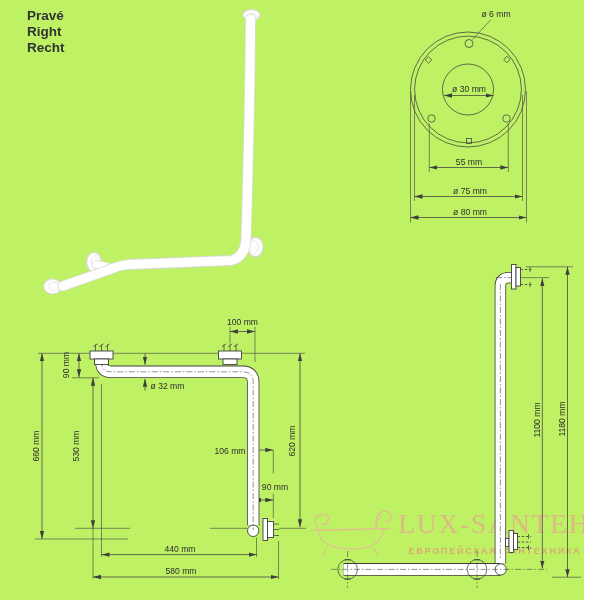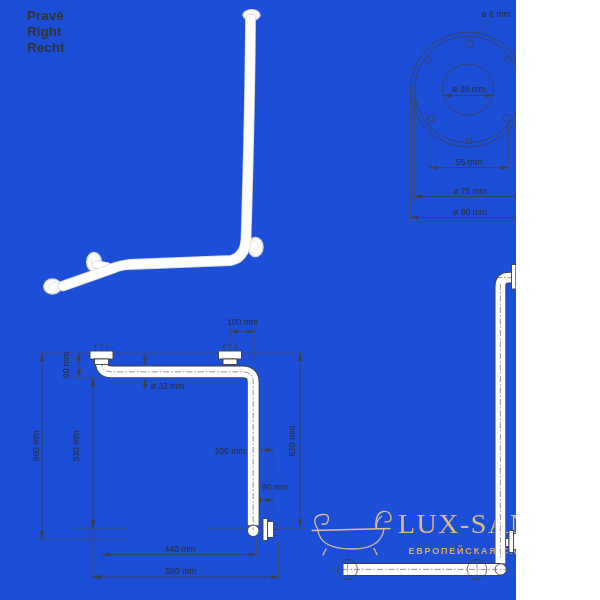--- a/index.html
+++ b/index.html
@@ -1,16 +1,16 @@
 <!DOCTYPE html>
 <html><head>
 <meta charset="utf-8">
 <style>
   html,body{margin:0;padding:0;background:#fff;}
-  .stage{position:relative;width:516px;height:600px;background:#1d4ed8;overflow:hidden;
+  .stage{position:relative;width:584px;height:600px;background:#bef264;overflow:hidden;
          font-family:"Liberation Sans",sans-serif;}
   svg{position:absolute;left:0;top:0;}
   
   .ln{stroke:#3f3f3f;stroke-width:.75;fill:none;}
   .thin{stroke:#4a4a4a;stroke-width:.65;fill:none;}
   .dim{stroke:#3f3f3f;stroke-width:.75;fill:none;marker-start:url(#arr);marker-end:url(#arr);}
   .arr1{stroke:#3f3f3f;stroke-width:.75;fill:none;marker-end:url(#arr);}
   .cl{stroke:#4a4a4a;stroke-width:.6;fill:none;stroke-dasharray:6 2 1.5 2;}
   .bolt{stroke:#3f3f3f;stroke-width:.8;fill:none;stroke-dasharray:2.6 1.6;}
   .plate{fill:#fff;stroke:#3f3f3f;stroke-width:.9;}

